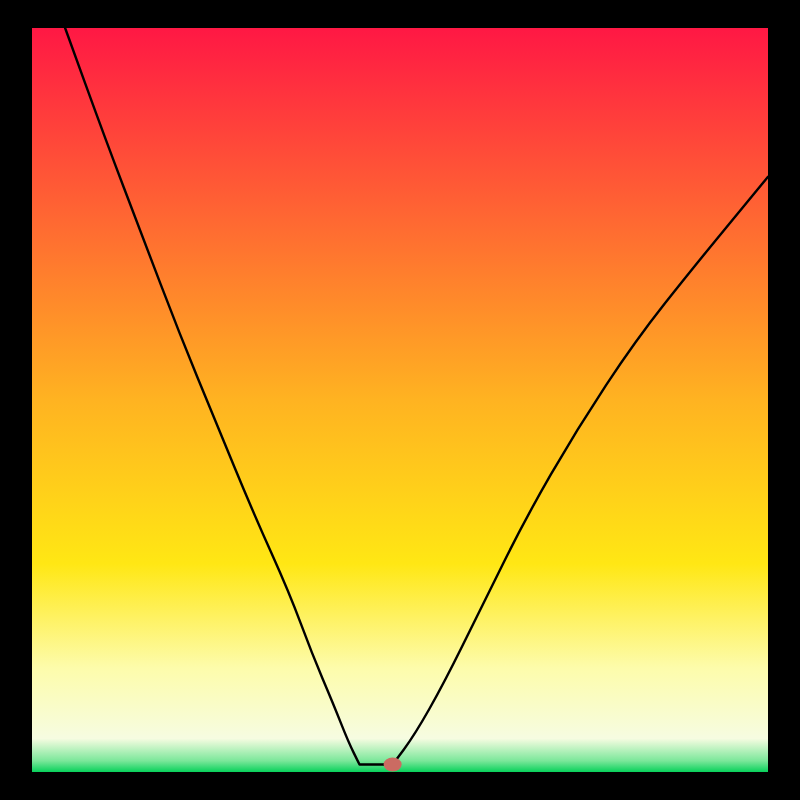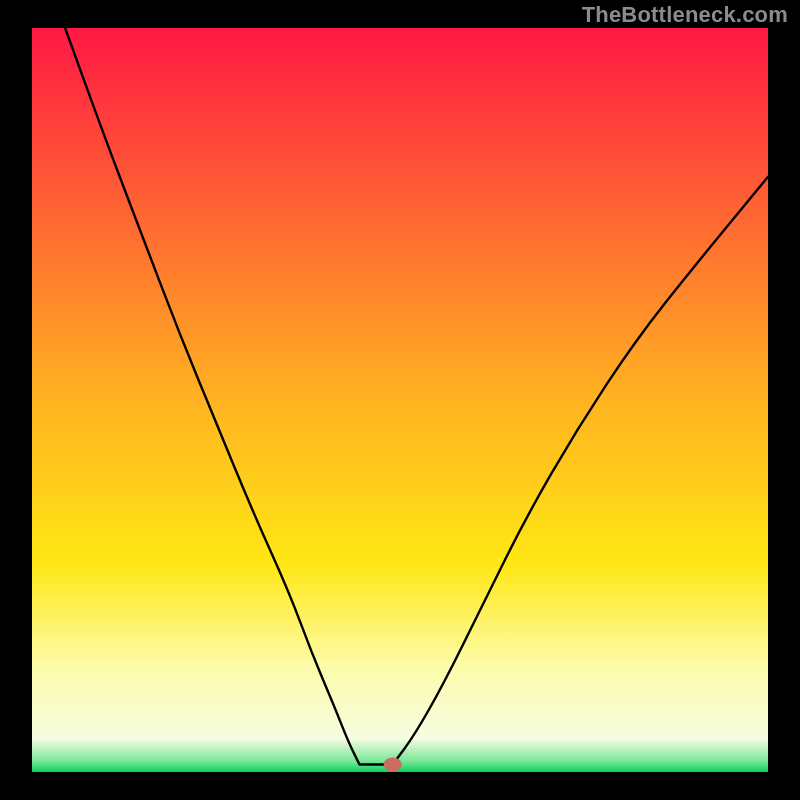--- a/index.html
+++ b/index.html
@@ -53,14 +53,13 @@
         </linearGradient>
     </defs>
 
     <rect x="32" y="28" width="736" height="744" fill="url(#bg-grad)"></rect>
 
     <path id="curve" fill="none" stroke="#000000" stroke-width="2.4" stroke-linejoin="round" stroke-linecap="round" d="M 65.12 28 Q 65.12 28 85.36 83.79999999999995 Q 105.60000000000001 139.60000000000002 124 187.95999999999992 Q 142.39999999999998 236.32000000000005 160.79999999999998 284.68 Q 179.20000000000002 333.04 197.6 377.68 Q 216 422.32 234.4 466.96000000000004 Q 252.79999999999998 511.6 271.20000000000005 552.52 Q 289.59999999999997 593.44 300.64 623.2 Q 311.68 652.96 322.72 679 Q 333.76 705.04 341.12 723.64 Q 348.48 742.24 354 753.4 Q 359.52 764.56 359.52 764.56 Q 359.52 764.56 376.08000000000004 764.56 Q 392.64 764.56 392.64 764.56 Q 392.64 764.56 403.68 749.68 Q 414.72 734.8 429.44000000000005 708.76 Q 444.16 682.72 462.55999999999995 645.52 Q 480.96 608.3199999999999 503.04 563.68 Q 525.12 519.04 550.88 474.4 Q 576.64 429.76 606.08 385.12 Q 635.52 340.48 664.96 303.28 Q 694.4 266.08 731.1999999999999 221.44000000000005 T 768 176.79999999999995"></path>
 
     <ellipse id="marker" rx="9" ry="7" cx="392.64" cy="764.56" fill="#cb6b62"></ellipse>
   </svg>
 
-  <div class="watermark">TheBottleneck.com</div>
 </div>
 
 </body></html>

